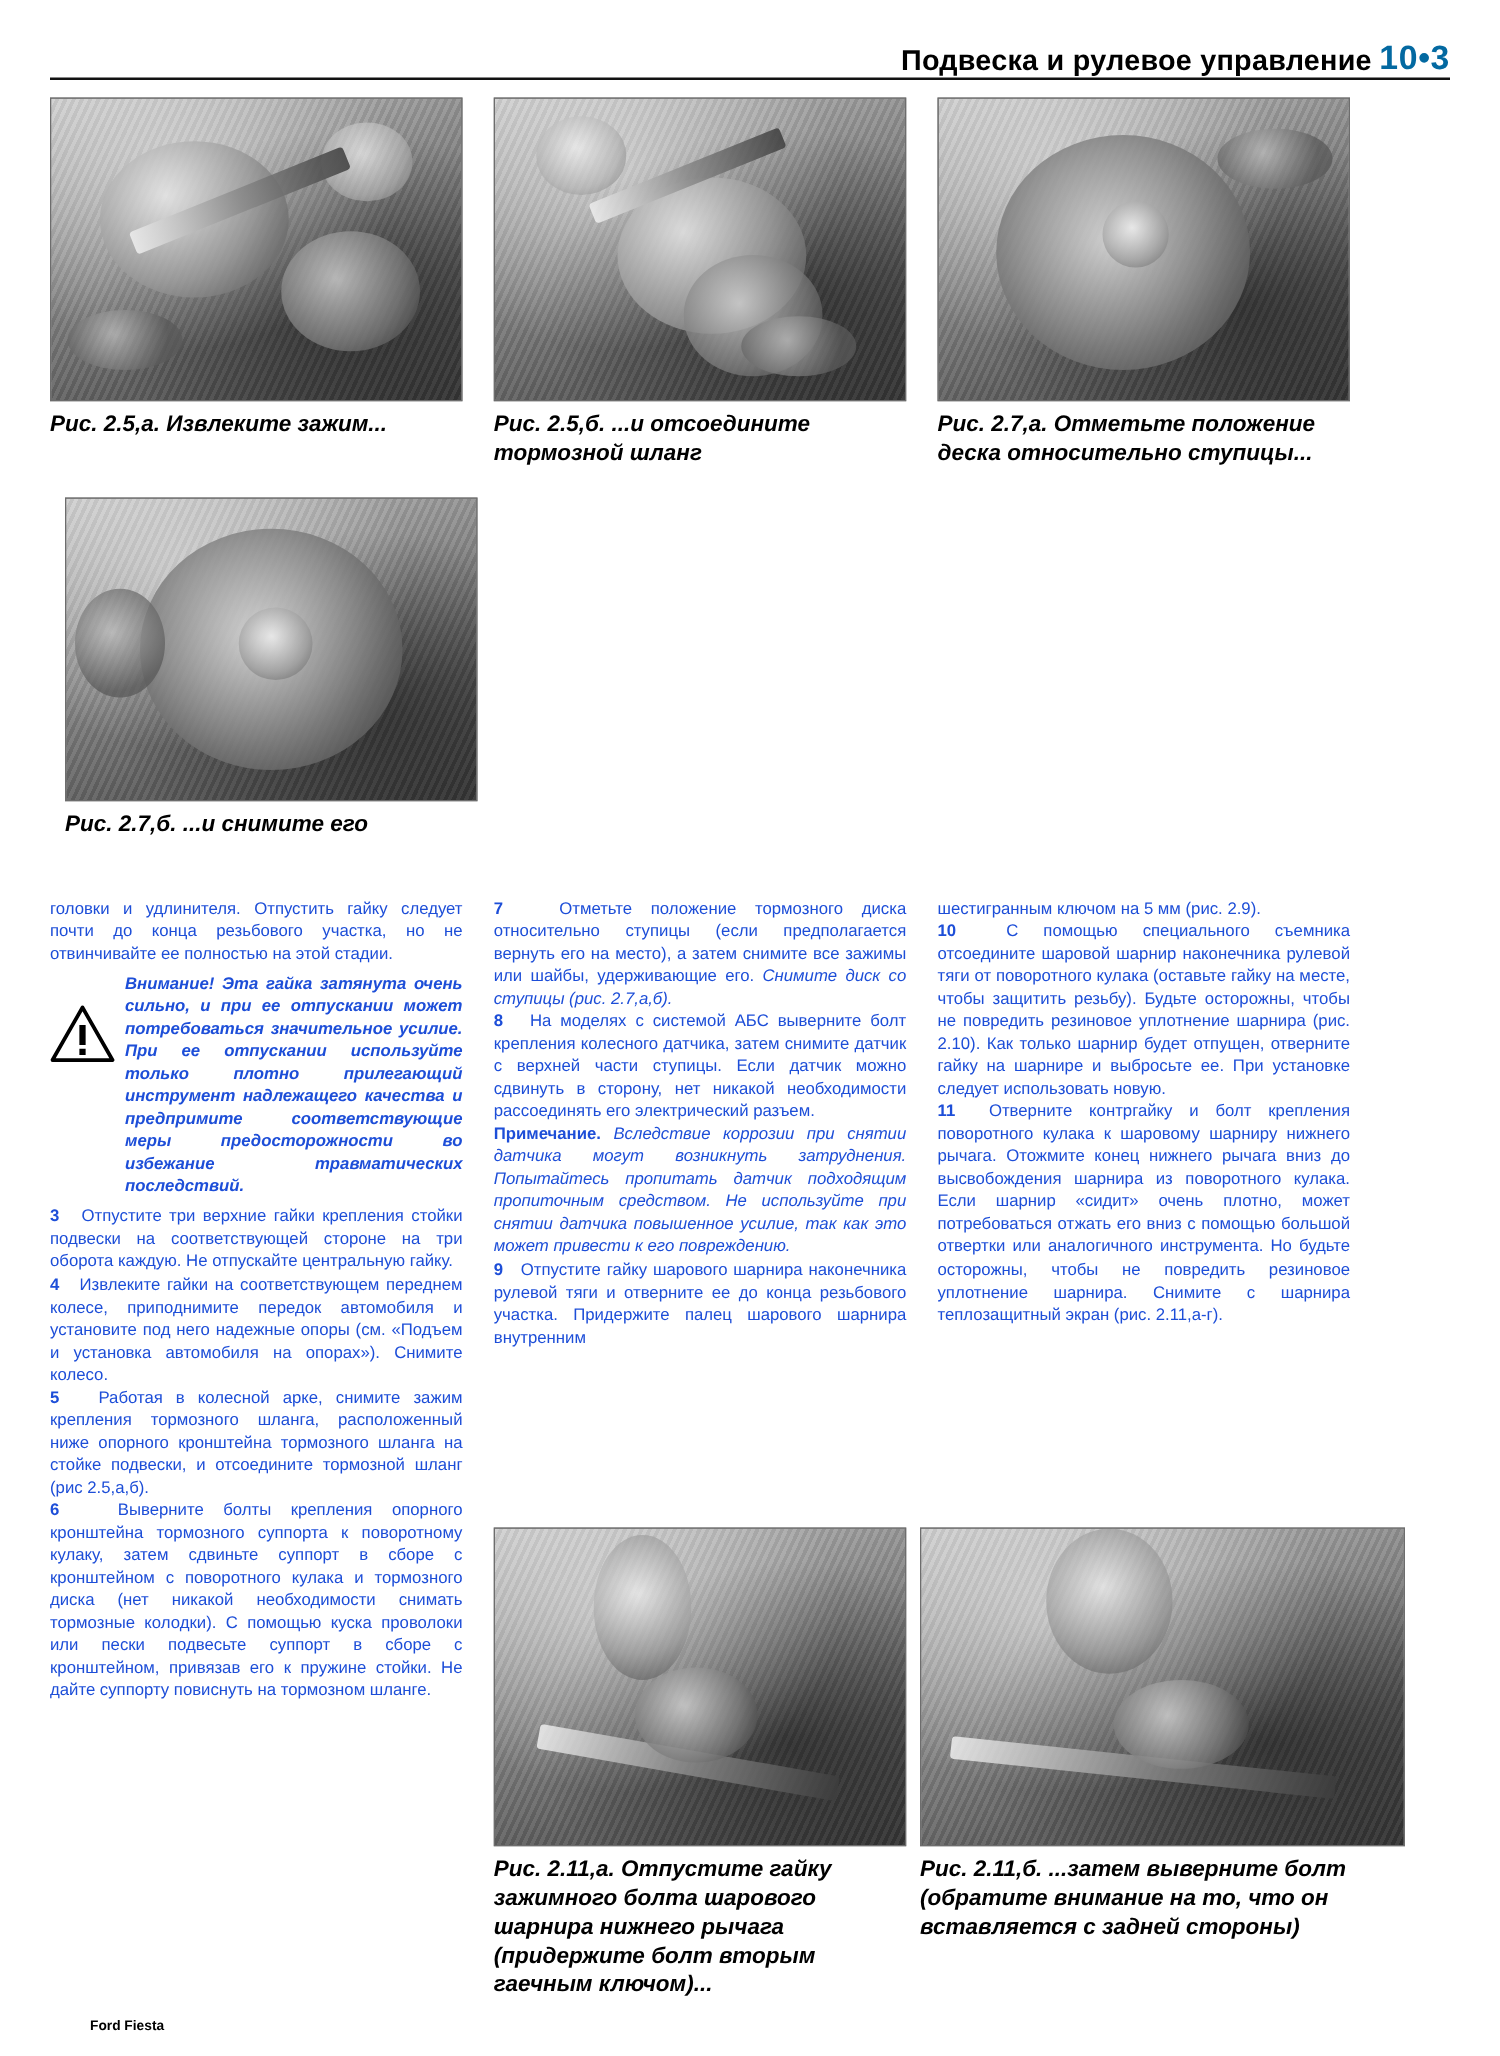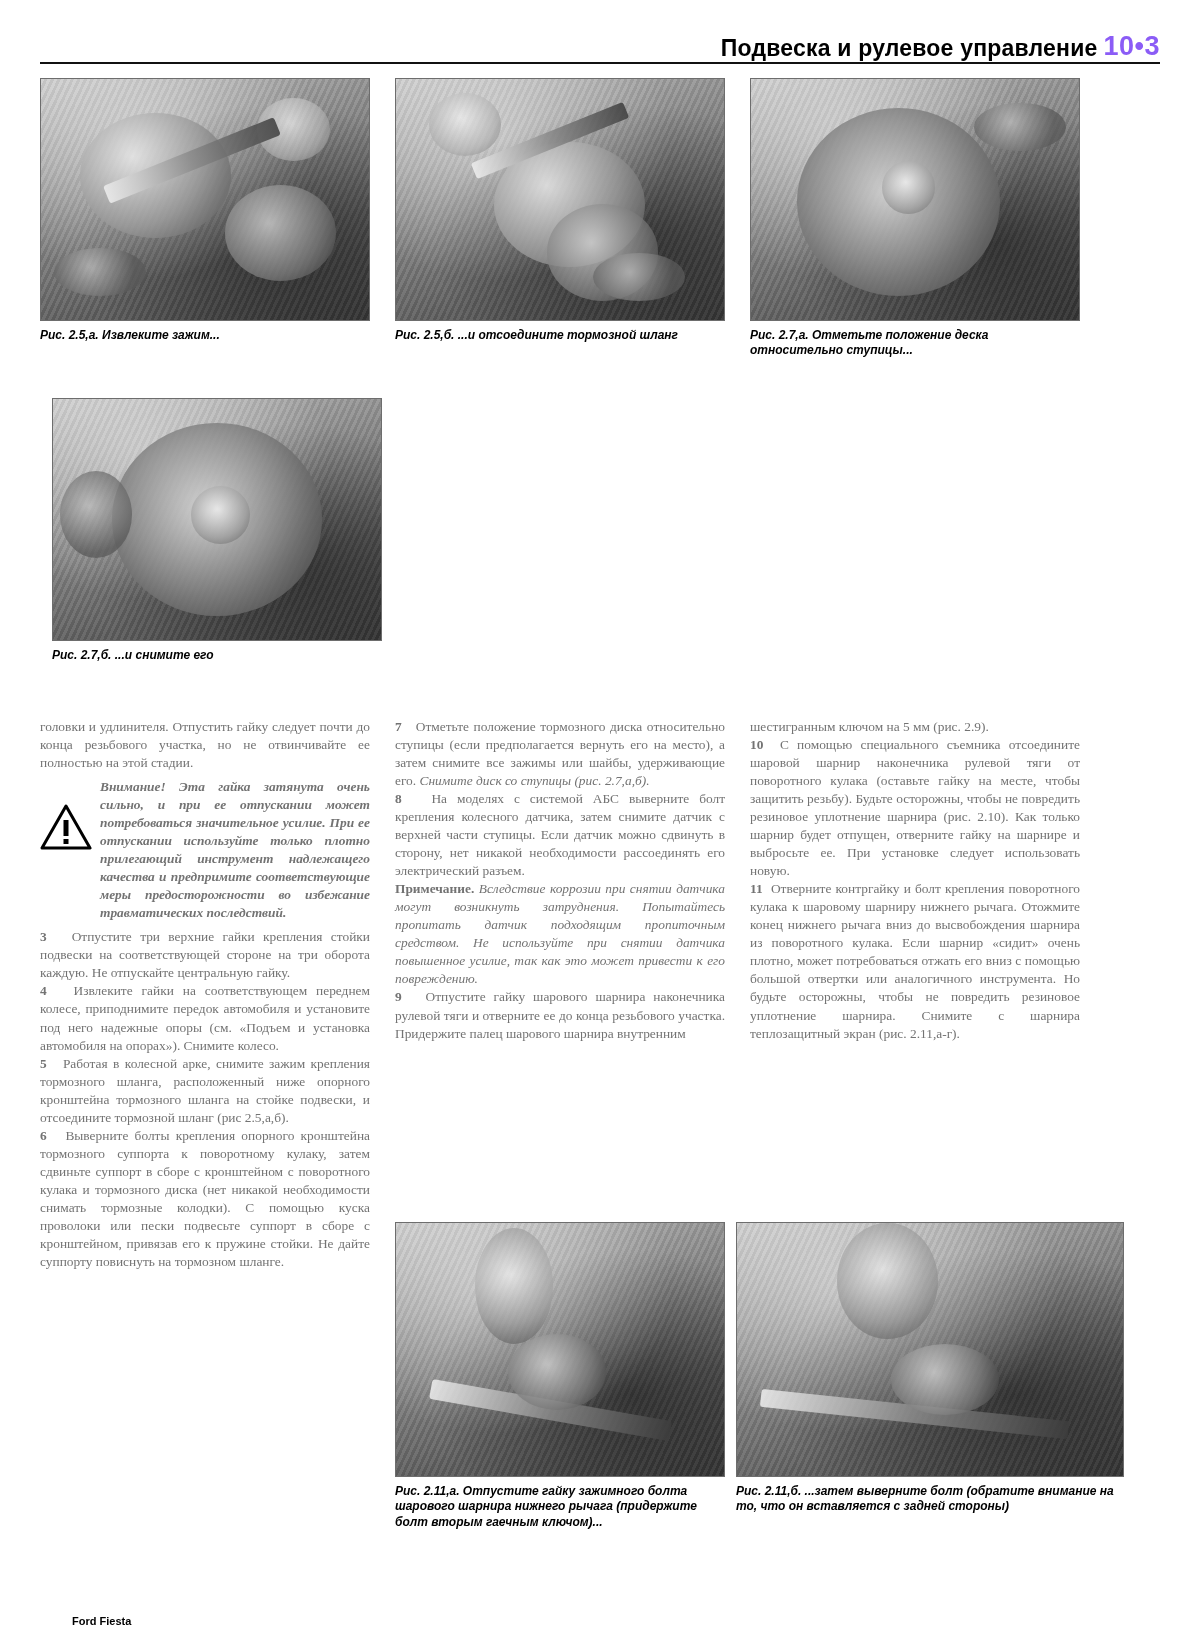--- a/index.html
+++ b/index.html
@@ -17,21 +17,21 @@
   }
   
   .header {
     position:absolute; left:40px; top:18px; width:1120px; height:44px;
     display:flex; align-items:flex-end; justify-content:flex-end; gap:6px;
   }
   .header-title {
     font-size:23px; font-weight:bold; letter-spacing:0.2px; color:#000;
   }
   .header-page {
-    font-size:27px; font-weight:bold; color:#8b5cf6; letter-spacing:0.5px;
+    font-size:27px; font-weight:bold; color:#0369a1; letter-spacing:0.5px;
   }
   .rule {
     position:absolute; left:40px; top:62px; width:1120px; height:2px;
     background:#111;
   }
   
   .fig { position:absolute; }
   .photo {
     width:100%;
     background:#8e8e8e;
@@ -57,31 +57,30 @@
     background:radial-gradient(circle at 40% 40%, #d2d2d2, #7b7b7b 60%, #2e2e2e 100%); opacity:.8;}
   .photo .blob3 { width:22%; height:26%; left:66%; top:8%;
     background:radial-gradient(circle at 45% 40%, #f2f2f2, #b4b4b4 60%, #6a6a6a 100%); opacity:.7;}
   .photo .blob4 { width:28%; height:20%; left:4%; top:70%;
     background:radial-gradient(circle at 40% 40%, #bdbdbd, #595959 70%); opacity:.75;}
   .photo .bar {
     position:absolute; background:linear-gradient(90deg,#efefef,#8a8a8a 50%,#3d3d3d);
     transform:rotate(-22deg); opacity:.85; border-radius:3px;
   }
   .caption {
-    font-size:12px; font-weight:bold; line-height:1.28;
+    font-size:18px; font-weight:bold; line-height:1.28;
     margin-top:7px; color:#000; font-style:italic;
   }
   
   .col {
     position:absolute;
     font-size:13.4px;
     line-height:1.345;
-    color:#737373;
+    color:#1d4ed8;
     text-align:justify;
-    font-family:Liberation Serif, serif;
   }
   .col p { margin:0 0 0 0; }
   .col p + p { margin-top:0; }
   .num { font-weight:bold; }
   .ital { font-style:italic; }
   .warnbox {
     display:flex; gap:8px; align-items:flex-start;
     margin:6px 0 6px 0;
   }
   .warn-ico {

